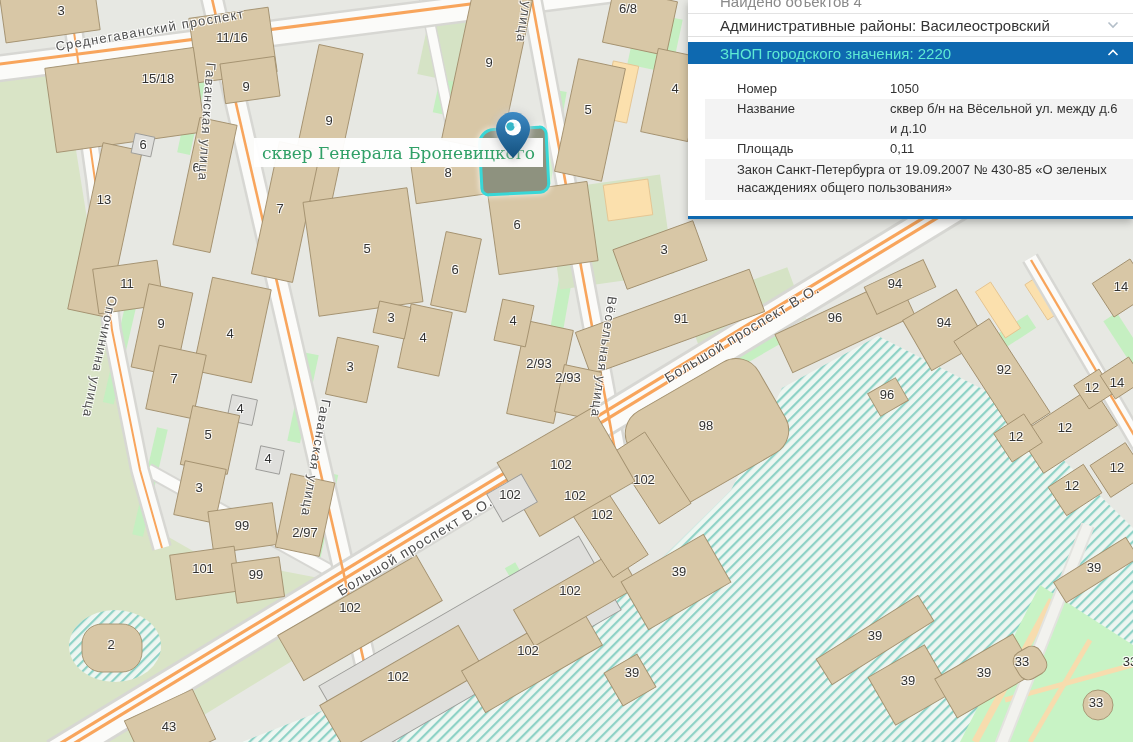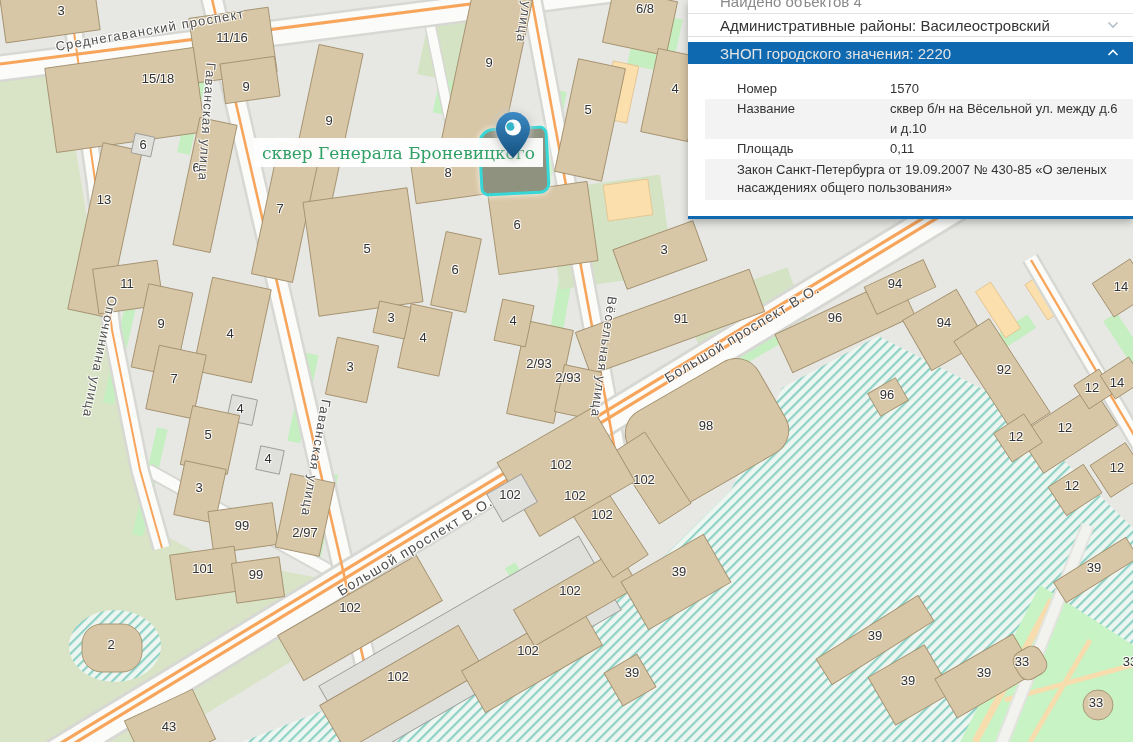--- a/index.html
+++ b/index.html
@@ -29,21 +29,21 @@
        filter:drop-shadow(0 0 5px rgba(255,255,255,.95)) drop-shadow(0 1px 2px rgba(0,0,0,.35));}
 
   
   #panel{position:absolute;left:688px;top:0;width:445px;background:#fff;z-index:10;
          box-shadow:0 3px 8px rgba(0,0,0,.28);}
   .p-muted{height:13px;overflow:hidden;padding-left:32px;border-bottom:1px solid #e3e3e3;}
   .p-muted span{position:relative;top:-7px;font-size:15px;color:#8a8a8a;}
   .p-section{display:flex;align-items:center;height:22px;padding:0 14px 0 32px;
          font-size:15px;color:#333;border-bottom:1px solid #e0e0e0;cursor:pointer;background:#fff;}
   .p-section span{flex:1;}
-  .p-active{background:#0e69b0;color:#e5e5e5;margin-top:5px;border-bottom:none;}
+  .p-active{background:#0e69b0;color:#5eead4;margin-top:5px;border-bottom:none;}
   .chev{flex:none;}
   #details{margin-top:15px;margin-left:17px;}
   .d-row{display:flex;font-size:13px;color:#333;line-height:20px;padding-left:32px;}
   .d-row:nth-child(even){background:#f3f3f3;}
   .d-label{width:153px;flex:none;}
   .d-value{flex:1;padding:0 5px 0 0;}
   .d-multi{line-height:18px;padding:2px 5px 3px 0;}
   .blue-rule{height:3px;background:#0e69b0;margin-top:16px;}
   .tk-row{display:flex;align-items:center;height:28px;padding:0 14px 0 32px;
          font-size:15px;color:#333;border-bottom:1px solid #dcdcdc;cursor:pointer;background:#fff;}
@@ -240,21 +240,21 @@
         <div class="bnum" style="left: 208px; top: 434px;">5</div>
         <div class="bnum" style="left: 268px; top: 458px;">4</div>
         <div class="bnum" style="left: 199px; top: 487px;">3</div>
         <div class="bnum" style="left: 242px; top: 525px;">99</div>
         <div class="bnum" style="left: 305px; top: 532px;">2/97</div>
         <div class="bnum" style="left: 203px; top: 568px;">101</div>
         <div class="bnum" style="left: 256px; top: 574px;">99</div>
         <div class="bnum" style="left: 111px; top: 644px;">2</div>
         <div class="bnum" style="left: 169px; top: 726px;">43</div>
         <div class="bnum" style="left: 489px; top: 62px;">9</div>
-        <div class="bnum" style="left: 645px; top: 8px;">6/8</div>
+        <div class="bnum" style="left: 628px; top: 8px;">6/8</div>
         <div class="bnum" style="left: 675px; top: 88px;">4</div>
         <div class="bnum" style="left: 588px; top: 109px;">5</div>
         <div class="bnum" style="left: 329px; top: 120px;">9</div>
         <div class="bnum" style="left: 448px; top: 172px;">8</div>
         <div class="bnum" style="left: 280px; top: 208px;">7</div>
         <div class="bnum" style="left: 367px; top: 248px;">5</div>
         <div class="bnum" style="left: 455px; top: 269px;">6</div>
         <div class="bnum" style="left: 517px; top: 224px;">6</div>
         <div class="bnum" style="left: 664px; top: 249px;">3</div>
         <div class="bnum" style="left: 391px; top: 317px;">3</div>
@@ -321,21 +321,21 @@
     <div class="p-section p-active">
       <span>ЗНОП городского значения: 2220</span>
       <svg class="chev" width="12" height="8" viewBox="0 0 12 8">
         <polyline points="1.5,6 6,1.5 10.5,6" fill="none" stroke="#ffffff" stroke-width="1.6"></polyline>
       </svg>
     </div>
 
     <div id="details">
         <div class="d-row">
           <div class="d-label">Номер</div>
-          <div class="d-value">1570</div>
+          <div class="d-value">1050</div>
         </div>
         <div class="d-row">
           <div class="d-label">Название</div>
           <div class="d-value">сквер б/н на Вёсельной ул. между д.6 и д.10</div>
         </div>
         <div class="d-row">
           <div class="d-label">Площадь</div>
           <div class="d-value">0,11</div>
         </div>
         <div class="d-row">

